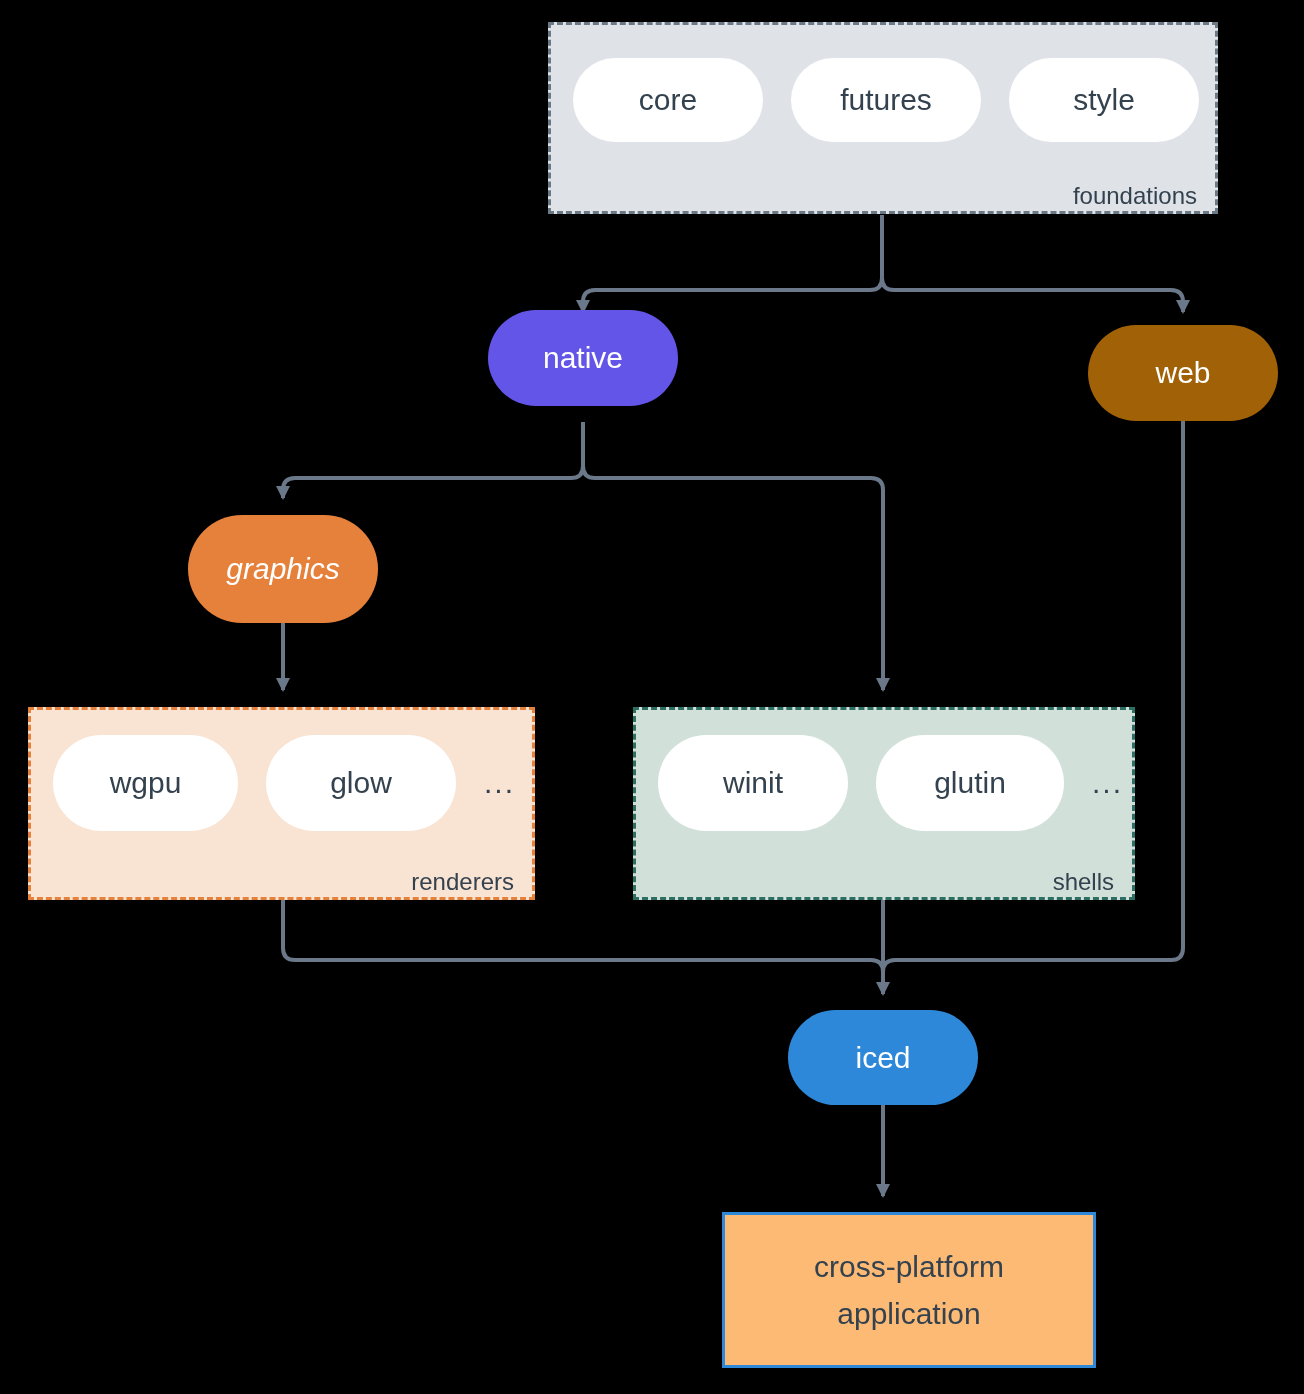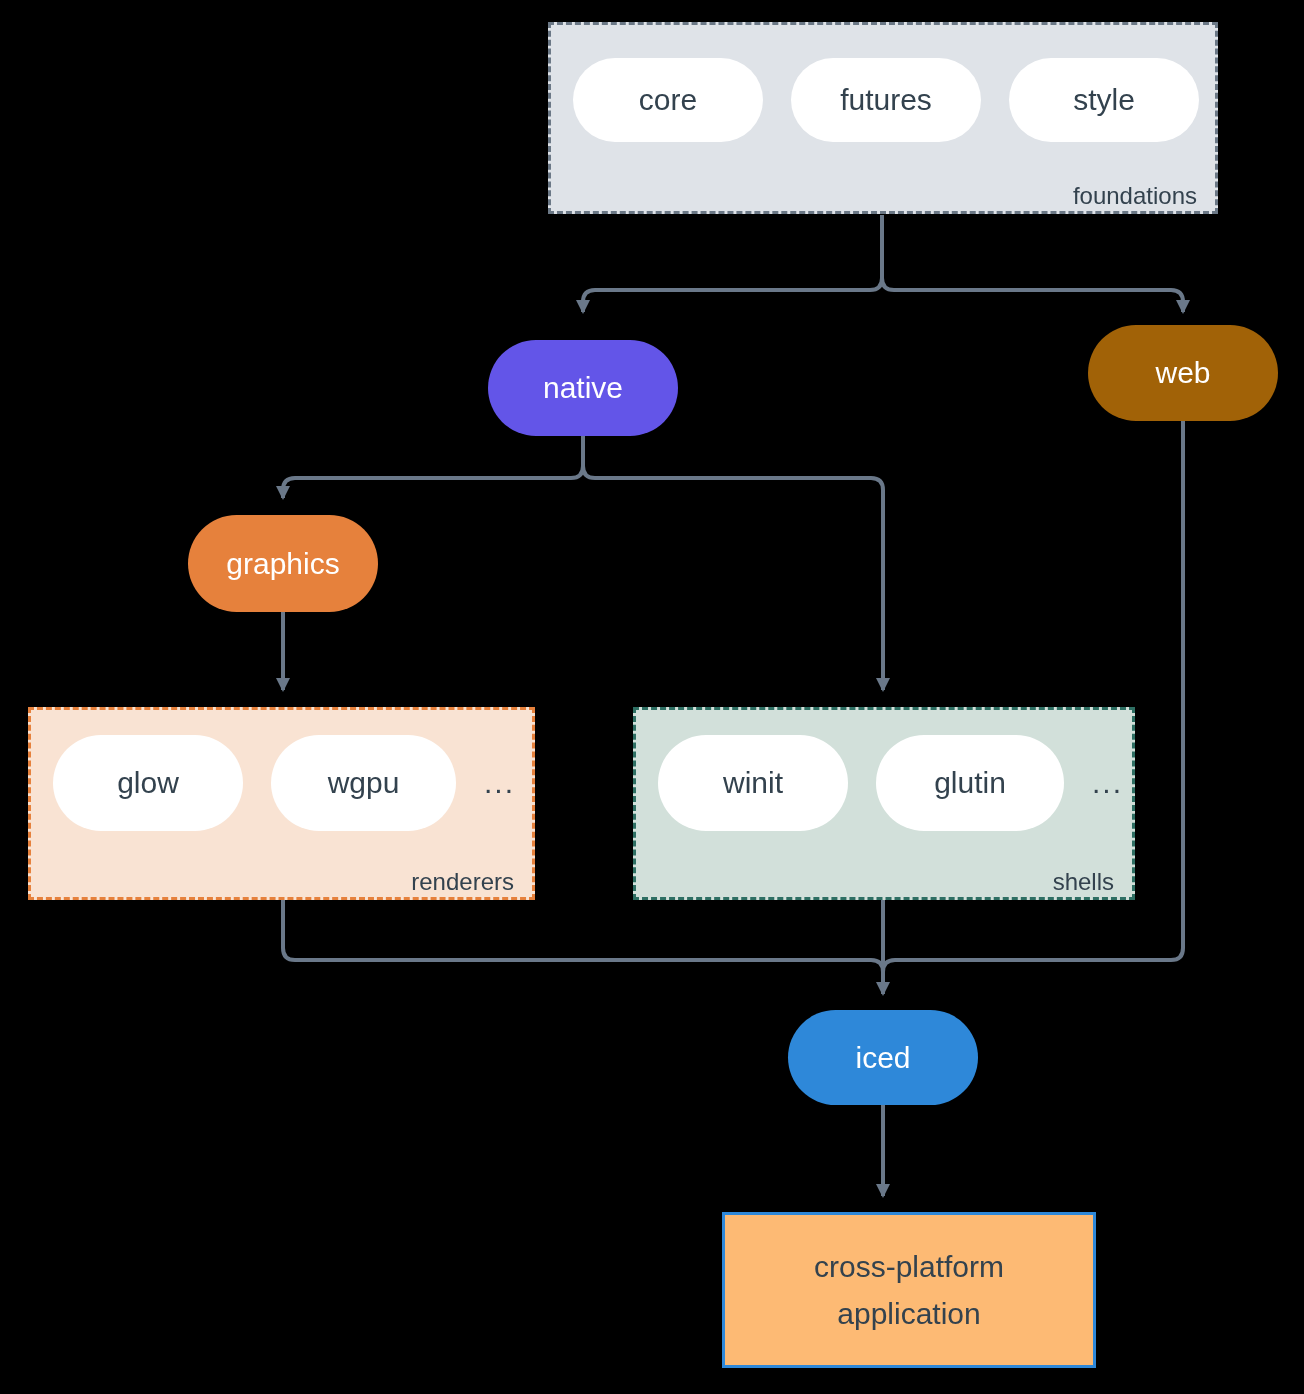--- a/index.html
+++ b/index.html
@@ -60,23 +60,23 @@
     position: absolute;
     display: flex;
     align-items: center;
     justify-content: center;
     font-size: 30px;
     color: #ffffff;
     border-radius: 60px;
     width: 190px;
     height: 96px;
   }
-  .node-native  { left: 488px;  top: 340px; background: #6355e8; }
+  .node-native  { left: 488px;  top: 310px; background: #6355e8; }
   .node-web     { left: 1088px; top: 325px; background: #a16207; }
-  .node-graphics{ left: 188px;  top: 515px; background: #e6813c; height: 97px; }
+  .node-graphics{ left: 188px;  top: 515px; background: #e6813c; height: 108px; font-style: italic; }
   .node-iced    { left: 788px;  top: 1010px; background: #2e88d9; height: 95px; }
   .group-label {
     position: absolute;
     right: 18px; bottom: 1px;
     font-size: 24px;
     color: #33424e;
   }
   .ellipsis {
     font-size: 30px;
     color: #33424e;
@@ -132,22 +132,22 @@
     </div>
     <div class="group-label">foundations</div>
   </div>
 
   <div class="node node-native">native</div>
   <div class="node node-web">web</div>
   <div class="node node-graphics">graphics</div>
 
   <div class="group box-renderers">
     <div class="pill-row">
+      <div class="pill" style="width:185px">wgpu</div>
       <div class="pill">glow</div>
-      <div class="pill" style="width:185px">wgpu</div>
       <div class="ellipsis">...</div>
     </div>
     <div class="group-label">renderers</div>
   </div>
 
   <div class="group box-shells">
     <div class="pill-row">
       <div class="pill">winit</div>
       <div class="pill" style="width:188px">glutin</div>
       <div class="ellipsis">...</div>

